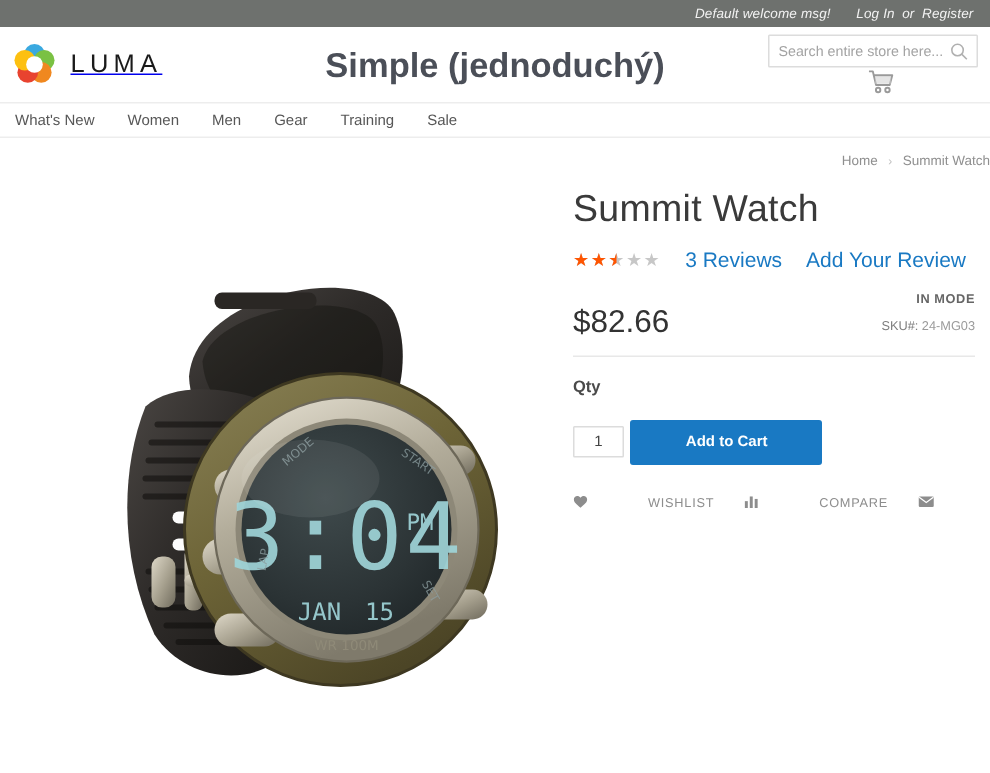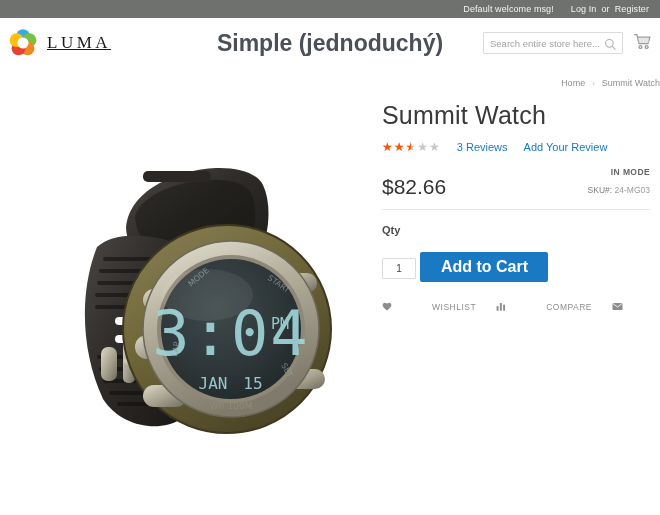--- a/index.html
+++ b/index.html
@@ -13,45 +13,45 @@
   #page { position: relative; width: 660px; height: 515px; background: #fff; }
 
   
   .top-panel {
     height: 18px; background: #6e716e; width: 100%;
     display: flex; align-items: center; justify-content: flex-end;
     padding-right: 8px;
   }
   .top-panel a, .top-panel span {
     color: #f2f2f2; font-size: 9px; text-decoration: none;
-    letter-spacing: .1px; line-height: 18px;
+    letter-spacing: .1px; line-height: 18px; font-style: italic;
   }
   .welcome-msg { margin-right: 14px; }
   .top-link { margin: 0 3px; }
   .top-sep { color: #e0e0e0; margin: 0 2px; }
 
   
   .header {
     height: 50px; width: 100%; background: #fff;
     display: flex; align-items: center; padding: 0 8px;
     position: relative;
   }
   .logo-wrap { display: flex; align-items: center; width: 180px; }
   .logo-mark { width: 30px; height: 30px; position: relative; }
   .logo-text {
     font-size: 17px; letter-spacing: 3.5px; color: #1a1a1a;
-    margin-left: 9px; font-weight: 400; font-family: Liberation Serif, serif;
+    margin-left: 9px; font-weight: 400;
   }
   .store-title {
     position: absolute; left: 0; right: 0; text-align: center;
     font-size: 23px; font-weight: bold; color: #4b4f58;
     pointer-events: none;
   }
   .header-right {
-    margin-left: auto; display: flex; z-index: 2;
+    margin-left: auto; display: flex; align-items: center; z-index: 2; flex-direction: column;
   }
   .search-box {
     position: relative; width: 140px; height: 22px;
     border: 1px solid #dcdcdc; background: #fff; border-radius: 1px;
   }
   .search-box input {
     width: 100%; height: 100%; border: 0; outline: 0;
     font-size: 9.5px; color: #8d8d8d; padding: 0 20px 0 6px;
     font-family: "Liberation Sans", sans-serif; background: transparent;
   }
@@ -92,21 +92,21 @@
   }
   .rating-row { display: flex; align-items: center; margin-top: 11px; }
   .stars { position: relative; font-size: 12px; letter-spacing: 1px;
            line-height: 12px; }
   .stars .empty { color: #c7c7c7; }
   .stars .filled {
     color: #ff5501; position: absolute; left: 0; top: 0;
     overflow: hidden; white-space: nowrap;
   }
   .rating-link {
-    font-size: 11px; color: #1979c3; text-decoration: none; margin-left: 16px;
+    font-size: 14px; color: #1979c3; text-decoration: none; margin-left: 16px;
   }
   .price-row {
     display: flex; align-items: flex-end; justify-content: space-between;
     margin-top: 8px; padding-bottom: 10px; border-bottom: 1px solid #e8e8e8;
   }
   .price { font-size: 21px; color: #333; font-weight: 400; }
   .stock-block { text-align: right; padding-bottom: 2px; }
   .stock {
     font-size: 8.5px; color: #666; font-weight: bold; letter-spacing: .4px;
   }
@@ -114,21 +114,21 @@
   .sku b { color: #7d7d7d; font-weight: normal; }
 
   .qty-label { font-size: 11px; color: #4a4a4a; margin-top: 14px; font-weight: bold; }
   .qty-input {
     margin-top: 5px; width: 34px; height: 21px; border: 1px solid #dcdcdc;
     text-align: center; font-size: 10px; color: #444; outline: none;
     font-family: "Liberation Sans", sans-serif; border-radius: 1px;
   }
   .add-to-cart {
     margin-top: 16px; width: 128px; height: 30px; background: #1979c3;
-    border: 0; color: #fff; font-size: 16px; font-weight: bold;
+    border: 0; color: #fff; font-size: 10px; font-weight: bold;
     cursor: pointer; font-family: "Liberation Sans", sans-serif;
     border-radius: 2px;
   }
   .actions { display: flex; align-items: center; margin-top: 20px; }
   .action {
     display: flex; align-items: center; margin-right: 20px;
     font-size: 8.5px; color: #8d8d8d; text-decoration: none;
     letter-spacing: .5px;
     gap: 36px;
   }
@@ -177,20 +177,28 @@
         <svg width="19" height="19" viewBox="0 0 22 22">
           <path d="M1.5 3 H4.5 L7 13.5 H17.5 L19.5 6 H5.4" fill="none" stroke="#9a9a9a" stroke-width="1.5" stroke-linejoin="round"></path>
           <rect x="6.2" y="6.6" width="12.4" height="6" fill="#cfcfcf" opacity=".55"></rect>
           <circle cx="8.6" cy="17.4" r="1.7" fill="none" stroke="#9a9a9a" stroke-width="1.5"></circle>
           <circle cx="15.8" cy="17.4" r="1.7" fill="none" stroke="#9a9a9a" stroke-width="1.5"></circle>
         </svg>
       </a>
     </div>
   </div>
 
+  <div class="nav">
+    <a href="#" class="nav-item">What's New</a>
+    <a href="#" class="nav-item">Women</a>
+    <a href="#" class="nav-item">Men</a>
+    <a href="#" class="nav-item">Gear</a>
+    <a href="#" class="nav-item">Training</a>
+    <a href="#" class="nav-item">Sale</a>
+  </div>
 
   <div class="breadcrumb">
     <a href="#">Home</a>
     <span class="crumb-sep">›</span>
     <span>Summit Watch</span>
   </div>
 
   <div class="main">
 
     <div class="media">

